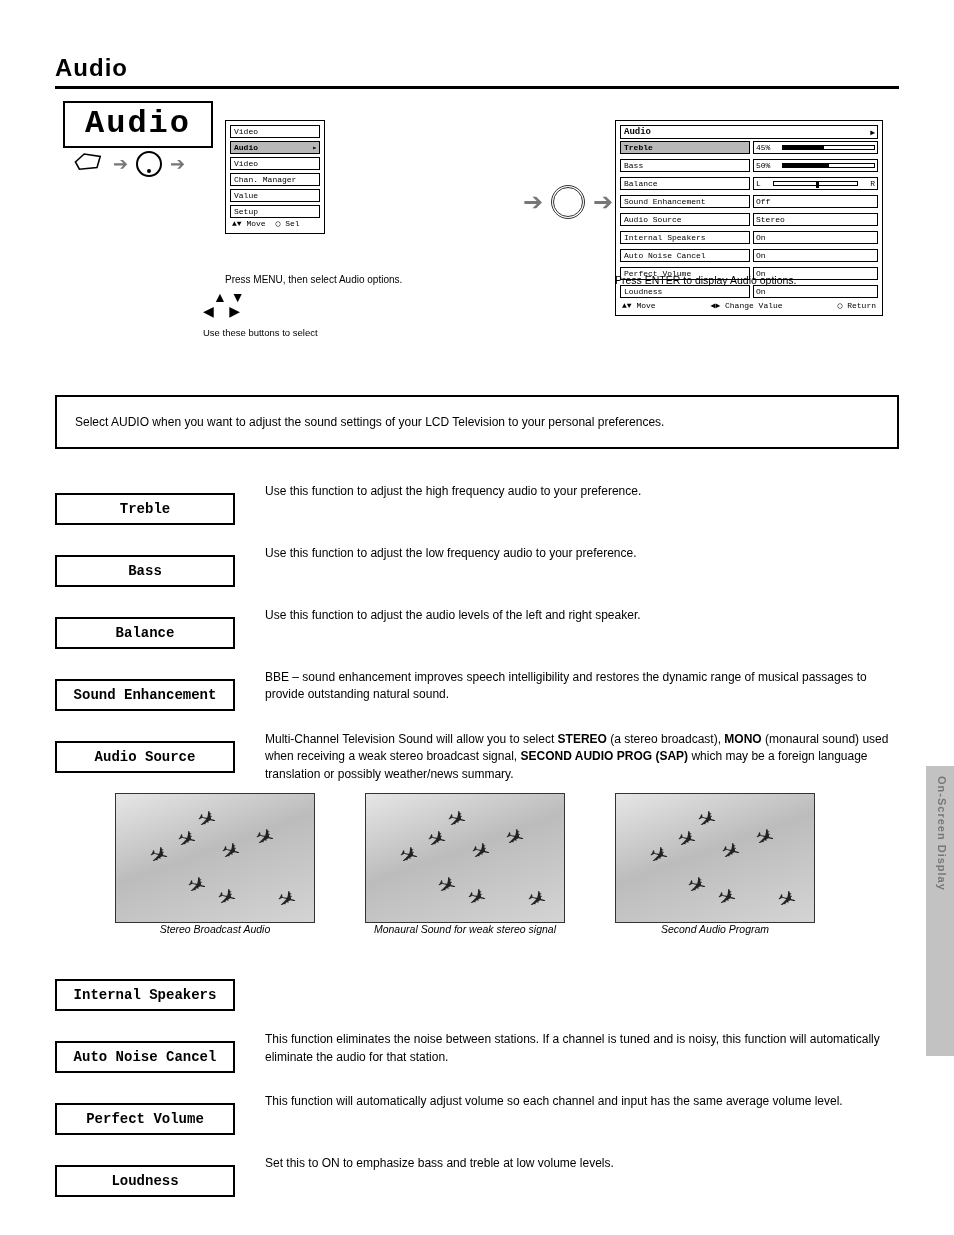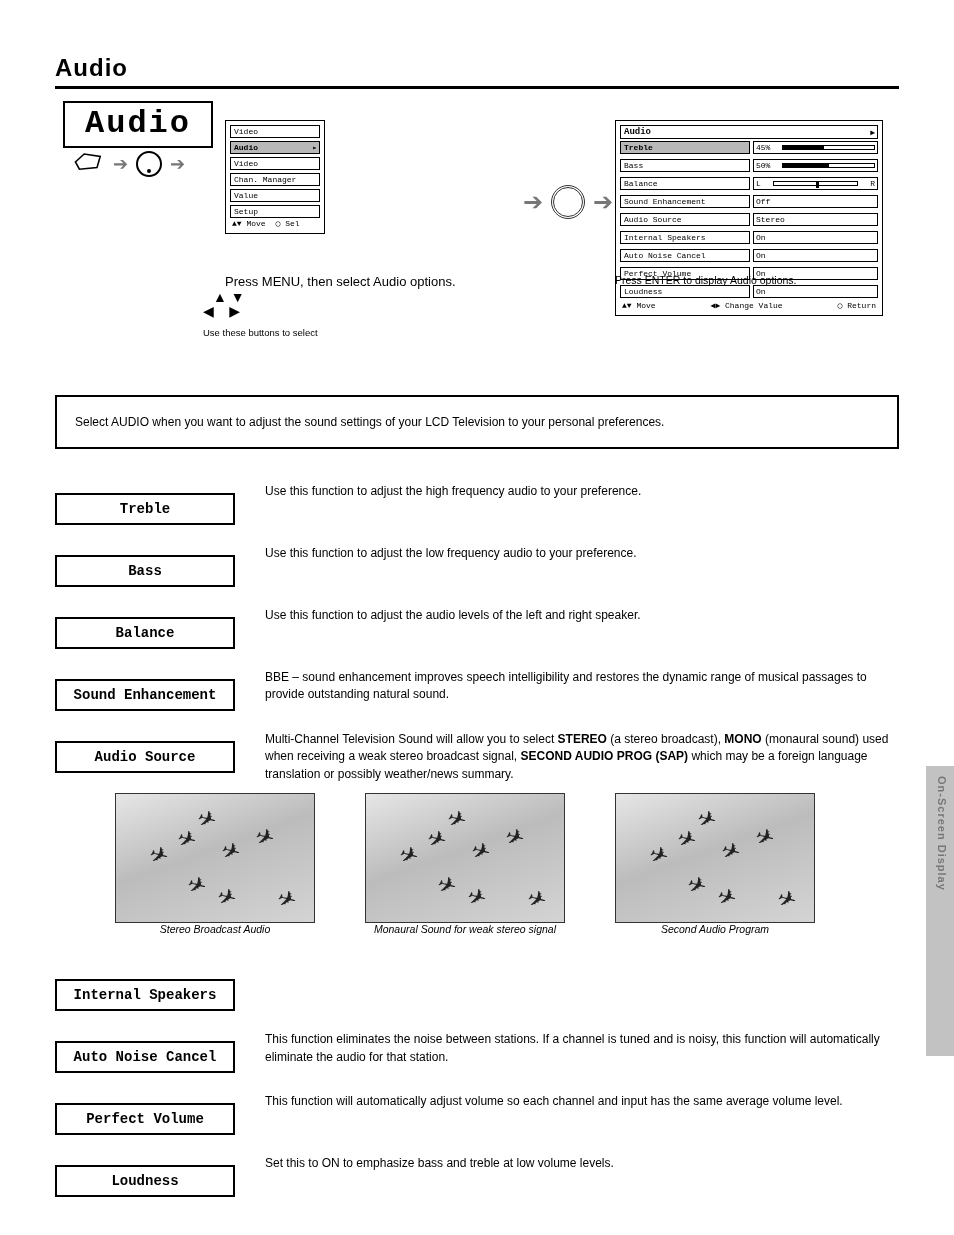--- a/index.html
+++ b/index.html
@@ -143,21 +143,21 @@
   .osd.audiomenu .audio-foot { display:flex; justify-content:space-between; font-size:8px; padding:1px 2px; }
 
   .top-area { position:relative; height: 270px; }
   .top-area .title-box { position:absolute; left:0; top:0; }
   .top-area .seq { position:absolute; left:18px; top:55px; display:flex; align-items:center; gap:8px; }
   .top-area .menu1-wrap { position:absolute; left:170px; top:25px; }
   .top-area .menu2-wrap { position:absolute; left:560px; top:25px; }
   .top-area .enter-seq { position:absolute; left:468px; top:90px; display:flex; align-items:center; gap:8px;}
   .top-area .arrows-under { position:absolute; left:148px; top:195px; font-size:14px; line-height:1; }
 
-  .full-width-menu-text { position:absolute; left:170px; top:178px; width:280px; font-size:13px; line-height:1.35; }
+  .full-width-menu-text { position:absolute; left:170px; top:178px; width:280px; font-size:10px; line-height:1.35; }
   .full-width-menu-text2 { position:absolute; left:560px; top:178px; width:300px; font-size:10.5px; line-height:1.35; }
 
 </style>
 </head>
 <body>
 
 <div class="page">
   <div class="header-bar">
     <h1>Audio</h1>
   </div>

